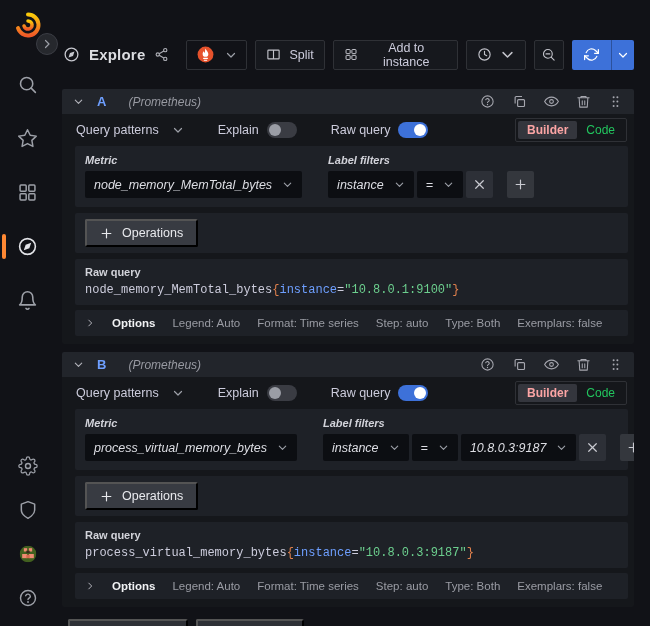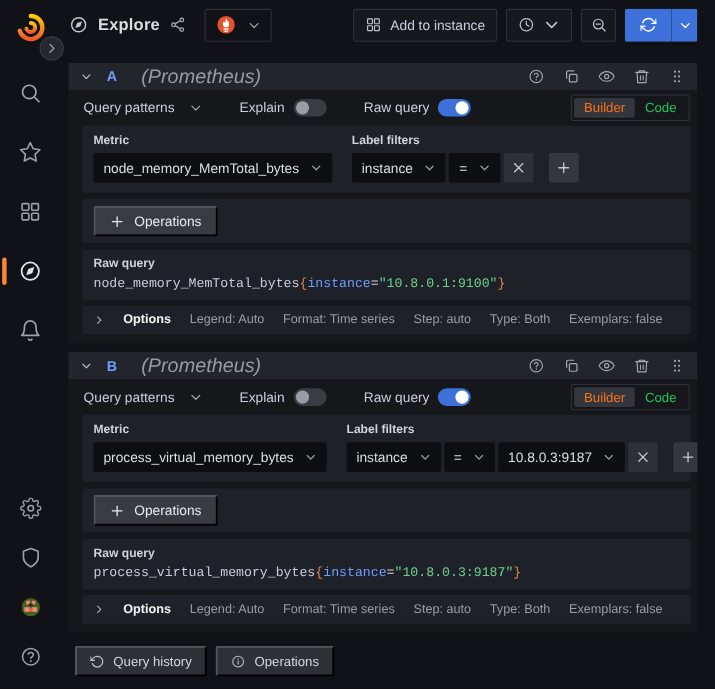--- a/index.html
+++ b/index.html
@@ -20,21 +20,21 @@
   .side-item.active { color:#e3e4e8; }
   .side-item.active::before { content:""; position:absolute; left:2px; top:-2px; width:4px; height:25px;
     background:#ff8833; border-radius:2px; }
   .side-bottom { margin-top:auto; display:flex; flex-direction:column; align-items:center; gap:20px; color:#9da0a8; }
   .side-bottom svg { width:20px; height:20px; }
 
   
   .main { flex:1; display:flex; flex-direction:column; min-width:0; }
 
   
-  .topbar { height:45px; flex:none; display:flex; align-items:center; padding:0 16px 0 8px; gap:8px; }
+  .topbar { height:45px; flex:none; display:flex; align-items:center; padding:0 16px 0 8px; gap:8px;margin-top:32px; }
   .tb-left { display:flex; align-items:center; gap:9px; }
   .explore-ico { color:#c7c8cf; width:17px; height:17px; }
   .page-title { font-size:15px; font-weight:600; color:#dcdde1; letter-spacing:.2px; }
   .share-ico { color:#aeafb6; width:15px; height:15px; }
   .ds-picker { height:30px; margin-left:8px; display:flex; align-items:center; gap:10px; padding:0 9px;
     background:#111217; border:1px solid #2f3136; border-radius:2px; }
   .ds-picker svg.prom { width:19px; height:19px; }
   .chev { width:12px; height:12px; color:#9da0a8; }
   .tb-right { margin-left:auto; display:flex; align-items:center; gap:8px; }
   .tb-btn { height:30px; display:inline-flex; align-items:center; gap:8px; padding:0 10px;
@@ -47,40 +47,40 @@
   .refresh-caret { width:24px; background:#3d71d9; border-left:1px solid rgba(0,0,0,.28);
     display:flex; align-items:center; justify-content:center; color:#fff; }
 
   
   .content { flex:1; padding:12px 16px 0 7px; min-height:0; }
 
   .query-section { border-radius:2px; overflow:hidden; margin-bottom:8px; }
   .q-header { height:25px; background:#22252b; display:flex; align-items:center; padding:0 11px; }
   .q-header .chev { color:#b3b4bb; width:11px; height:11px; }
   .q-ref { color:#6e9fff; font-weight:700; font-size:13px; margin-left:13px; }
-  .q-ds { color:#989aa2; font-style:italic; font-size:18px; margin-left:22px; }
+  .q-ds { color:#989aa2; font-style:italic; font-size:12px; margin-left:22px; }
   .q-hicons { margin-left:auto; display:flex; align-items:center; gap:17px; color:#a6a7af; }
   .q-hicons svg { width:15px; height:15px; }
 
   .q-body { background:#15171b; padding:0 6px 8px 13px; }
   .q-toolbar { height:32px; display:flex; align-items:center; gap:8px; padding:0 1px; }
   .tool-dd { display:flex; align-items:center; gap:13px; font-size:12.5px; color:#ccccdc; }
   .tool-lab { font-size:12.5px; color:#ccccdc; }
   .gap-l { margin-left:26px; }
   .toggle { width:30px; height:16px; border-radius:9px; position:relative; background:#3a3c43; }
   .toggle .knob { position:absolute; top:2px; left:2px; width:12px; height:12px; border-radius:50%; background:#9success;
     background:#9a9da5; }
   .toggle.on { background:#3d71d9; }
   .toggle.on .knob { left:auto; right:2px; background:#fff; }
   .builder-code { margin-left:auto; display:flex; border:1px solid #2f3136; border-radius:2px; padding:2px; }
   .bc-seg { font-size:12px; padding:2px 9px; color:#22c55e; border-radius:2px; }
-  .bc-seg.active { background:#34363d; color:#f97316; font-weight:400; }
+  .bc-seg.active { background:#34363d; color:#fca5a5; font-weight:700; }
 
   .panel { background:#1e2127; border-radius:2px; }
-  .metric-panel { padding:8px 10px 9px 10px; display:flex; gap:18px; }
+  .metric-panel { padding:8px 10px 9px 10px; display:flex; gap:26px;font-style:italic; }
   .field-label { font-size:11px; font-weight:700; color:#d2d3da; margin-bottom:5px; }
   .sel { height:27px; background:#0c0e12; border-radius:2px; display:inline-flex; align-items:center;
     gap:10px; padding:0 9px; font-size:12.5px; color:#dddee4; }
   .sel .chev { width:11px; height:11px; }
   .filters-row { display:flex; align-items:center; gap:3px; }
   .sq-btn { width:27px; height:27px; border-radius:2px; display:flex; align-items:center; justify-content:center;
     background:#2d3037; color:#c9cad1; }
   .sq-btn svg { width:13px; height:13px; }
   .plus-btn { margin-left:11px; background:#34373d; }
 
@@ -323,20 +323,26 @@
               <use href="#i-prom"></use>
             </svg>
           <svg class="chev">
               <use href="#i-chevdown"></use>
             </svg>
         </div>
       </div>
       <div class="tb-right">
         <button class="tb-btn">
           <svg>
+              <use href="#i-split"></use>
+            </svg>
+          <span>Split</span>
+        </button>
+        <button class="tb-btn">
+          <svg>
               <use href="#i-apps"></use>
             </svg>
           <span>Add to instance</span>
         </button>
         <button class="tb-btn">
           <svg>
               <use href="#i-clock"></use>
             </svg>
           <svg class="chev">
               <use href="#i-chevdown"></use>

